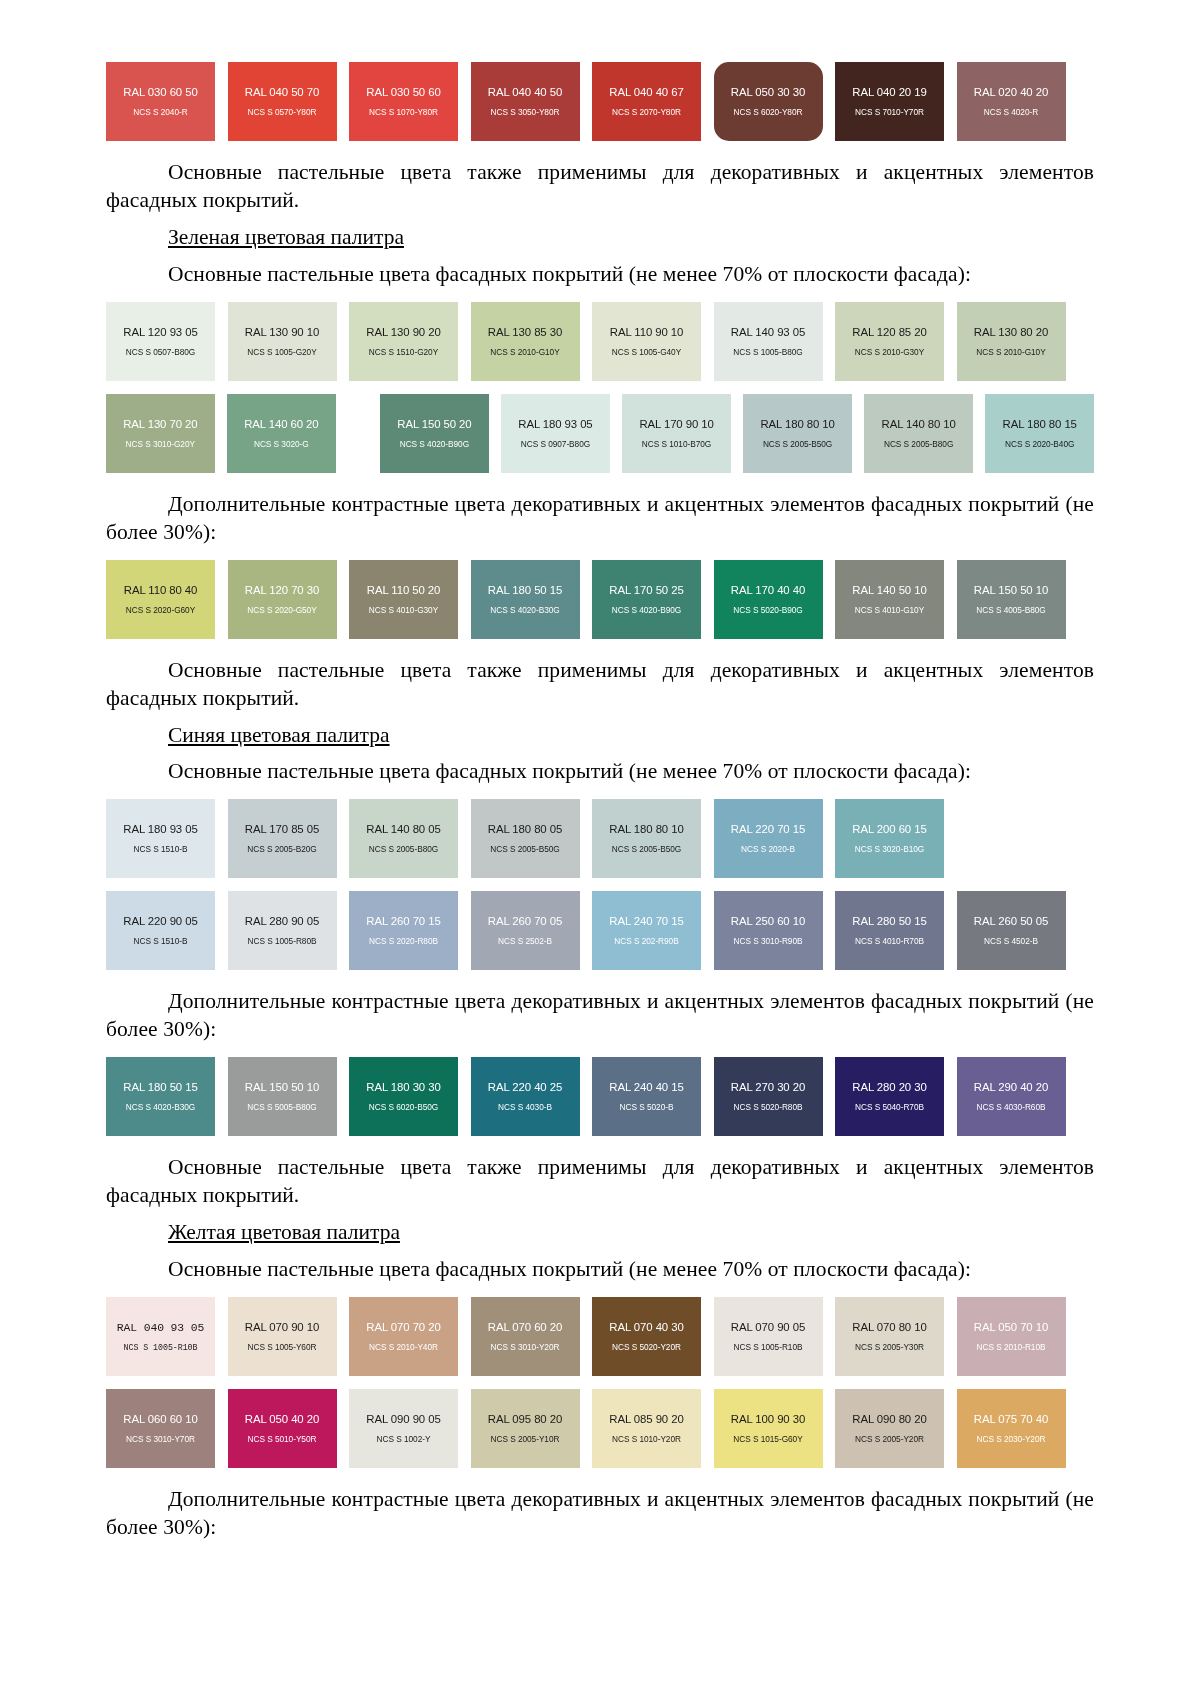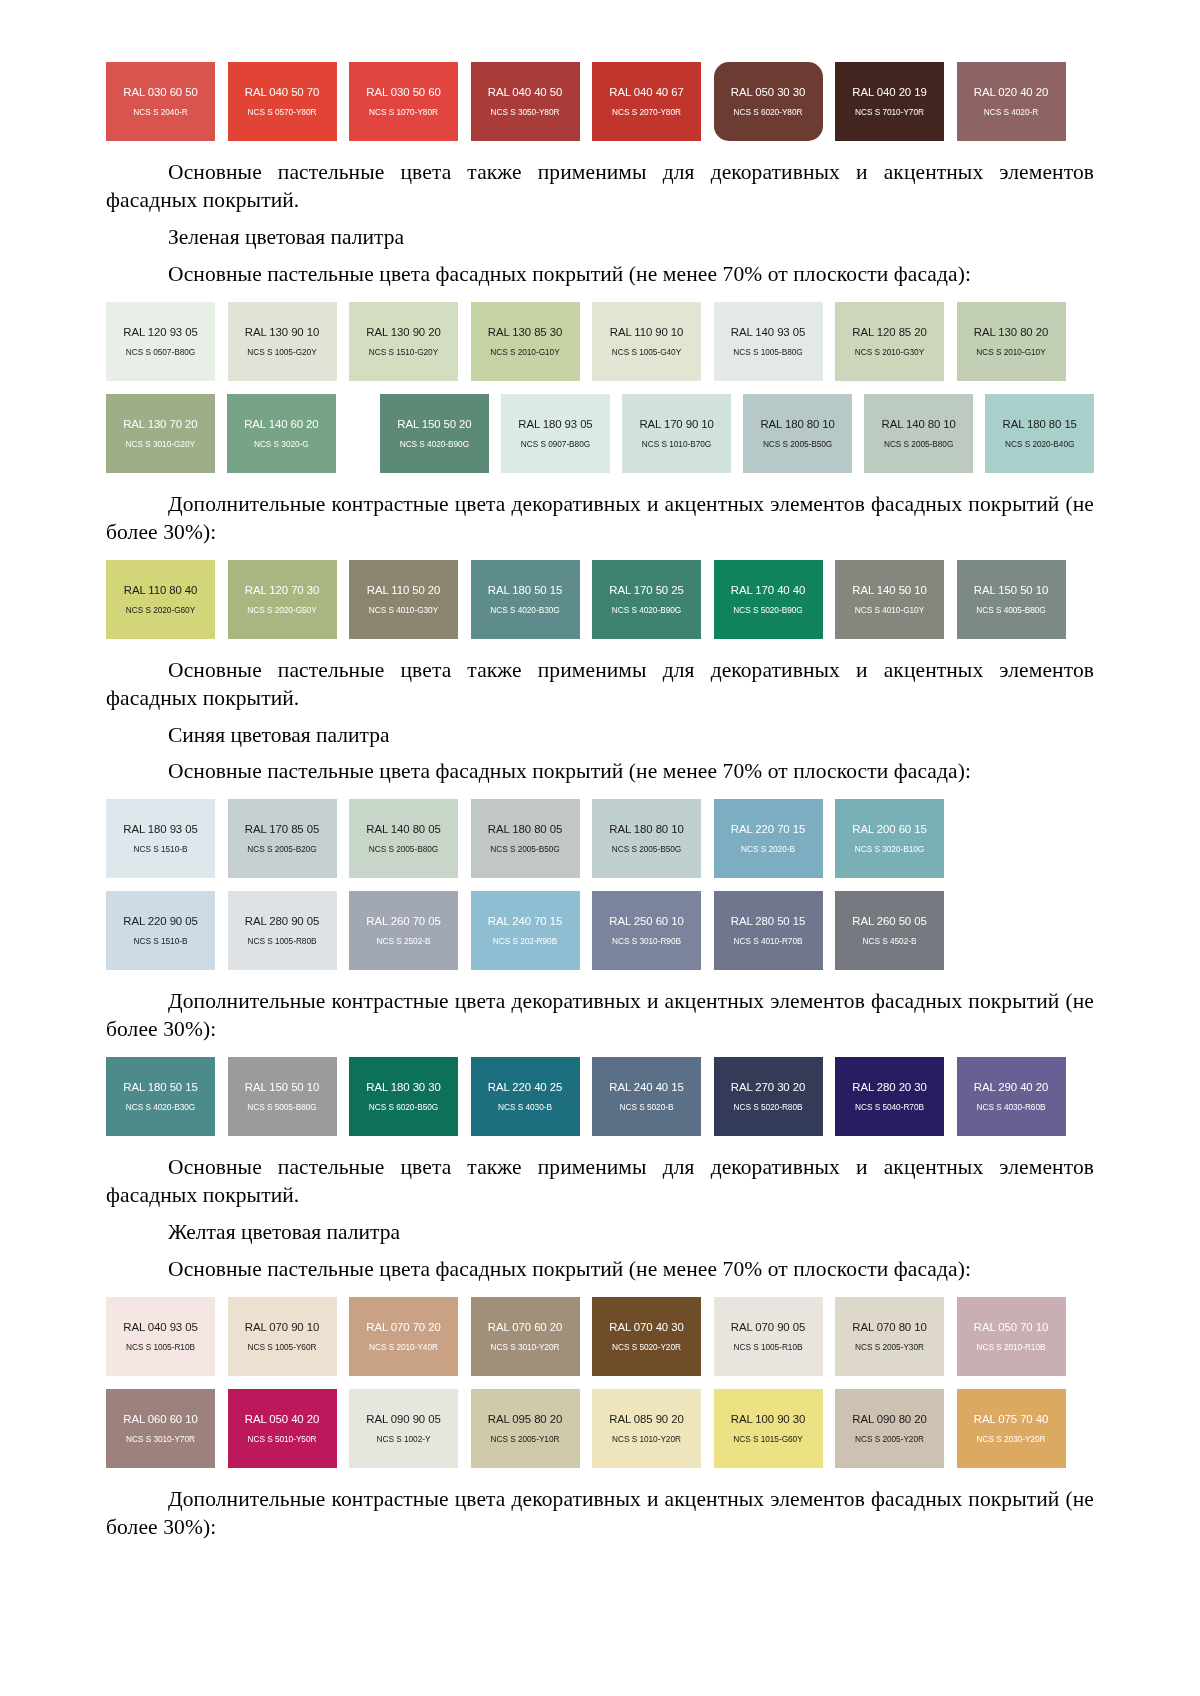--- a/index.html
+++ b/index.html
@@ -34,20 +34,21 @@
     text-indent: 62px;
     letter-spacing: 0.1px;
   }
   .subhead {
     font-size: 21.5px;
     line-height: 1.30;
     margin: 0;
     text-indent: 62px;
   }
   .subhead span.u {
+    text-decoration: underline;
     text-underline-offset: 2px;
   }
 
   .gap-s  { height: 9px; }
   .gap-m  { height: 13px; }
   .gap-l  { height: 18px; }
 
   
   .swatch-row {
     display: flex;
@@ -299,20 +300,24 @@
   <div class="gap-m"></div>
   <div class="swatch-row">
       <div class="swatch light" style="background: rgb(204, 219, 229);">
         <div class="ral">RAL 220 90 05</div>
         <div class="ncs">NCS S 1510-B</div>
       </div>
       <div class="swatch light" style="background: rgb(223, 226, 228);">
         <div class="ral">RAL 280 90 05</div>
         <div class="ncs">NCS S 1005-R80B</div>
       </div>
+      <div class="swatch dark" style="background: rgb(157, 174, 199);">
+        <div class="ral">RAL 260 70 15</div>
+        <div class="ncs">NCS S 2020-R80B</div>
+      </div>
       <div class="swatch dark" style="background: rgb(161, 167, 179);">
         <div class="ral">RAL 260 70 05</div>
         <div class="ncs">NCS S 2502-B</div>
       </div>
       <div class="swatch dark" style="background: rgb(143, 189, 210);">
         <div class="ral">RAL 240 70 15</div>
         <div class="ncs">NCS S 202-R90B</div>
       </div>
       <div class="swatch dark" style="background: rgb(123, 132, 156);">
         <div class="ral">RAL 250 60 10</div>
@@ -379,21 +384,21 @@
     <span class="u">Желтая цветовая палитра</span>
   </div>
 
   <div class="gap-s"></div>
 
   <p class="para">Основные пастельные цвета фасадных покрытий (не менее 70% от плоскости фасада):</p>
 
   <div class="gap-m"></div>
 
   <div class="swatch-row">
-      <div class="swatch light" style="background: rgb(245, 230, 227);">
+      <div class="swatch light" style="background: rgb(245, 230, 227); font-family: Liberation Mono, monospace;">
         <div class="ral">RAL 040 93 05</div>
         <div class="ncs">NCS S 1005-R10B</div>
       </div>
       <div class="swatch light" style="background: rgb(236, 224, 209);">
         <div class="ral">RAL 070 90 10</div>
         <div class="ncs">NCS S 1005-Y60R</div>
       </div>
       <div class="swatch dark" style="background: rgb(201, 162, 133);">
         <div class="ral">RAL 070 70 20</div>
         <div class="ncs">NCS S 2010-Y40R</div>

